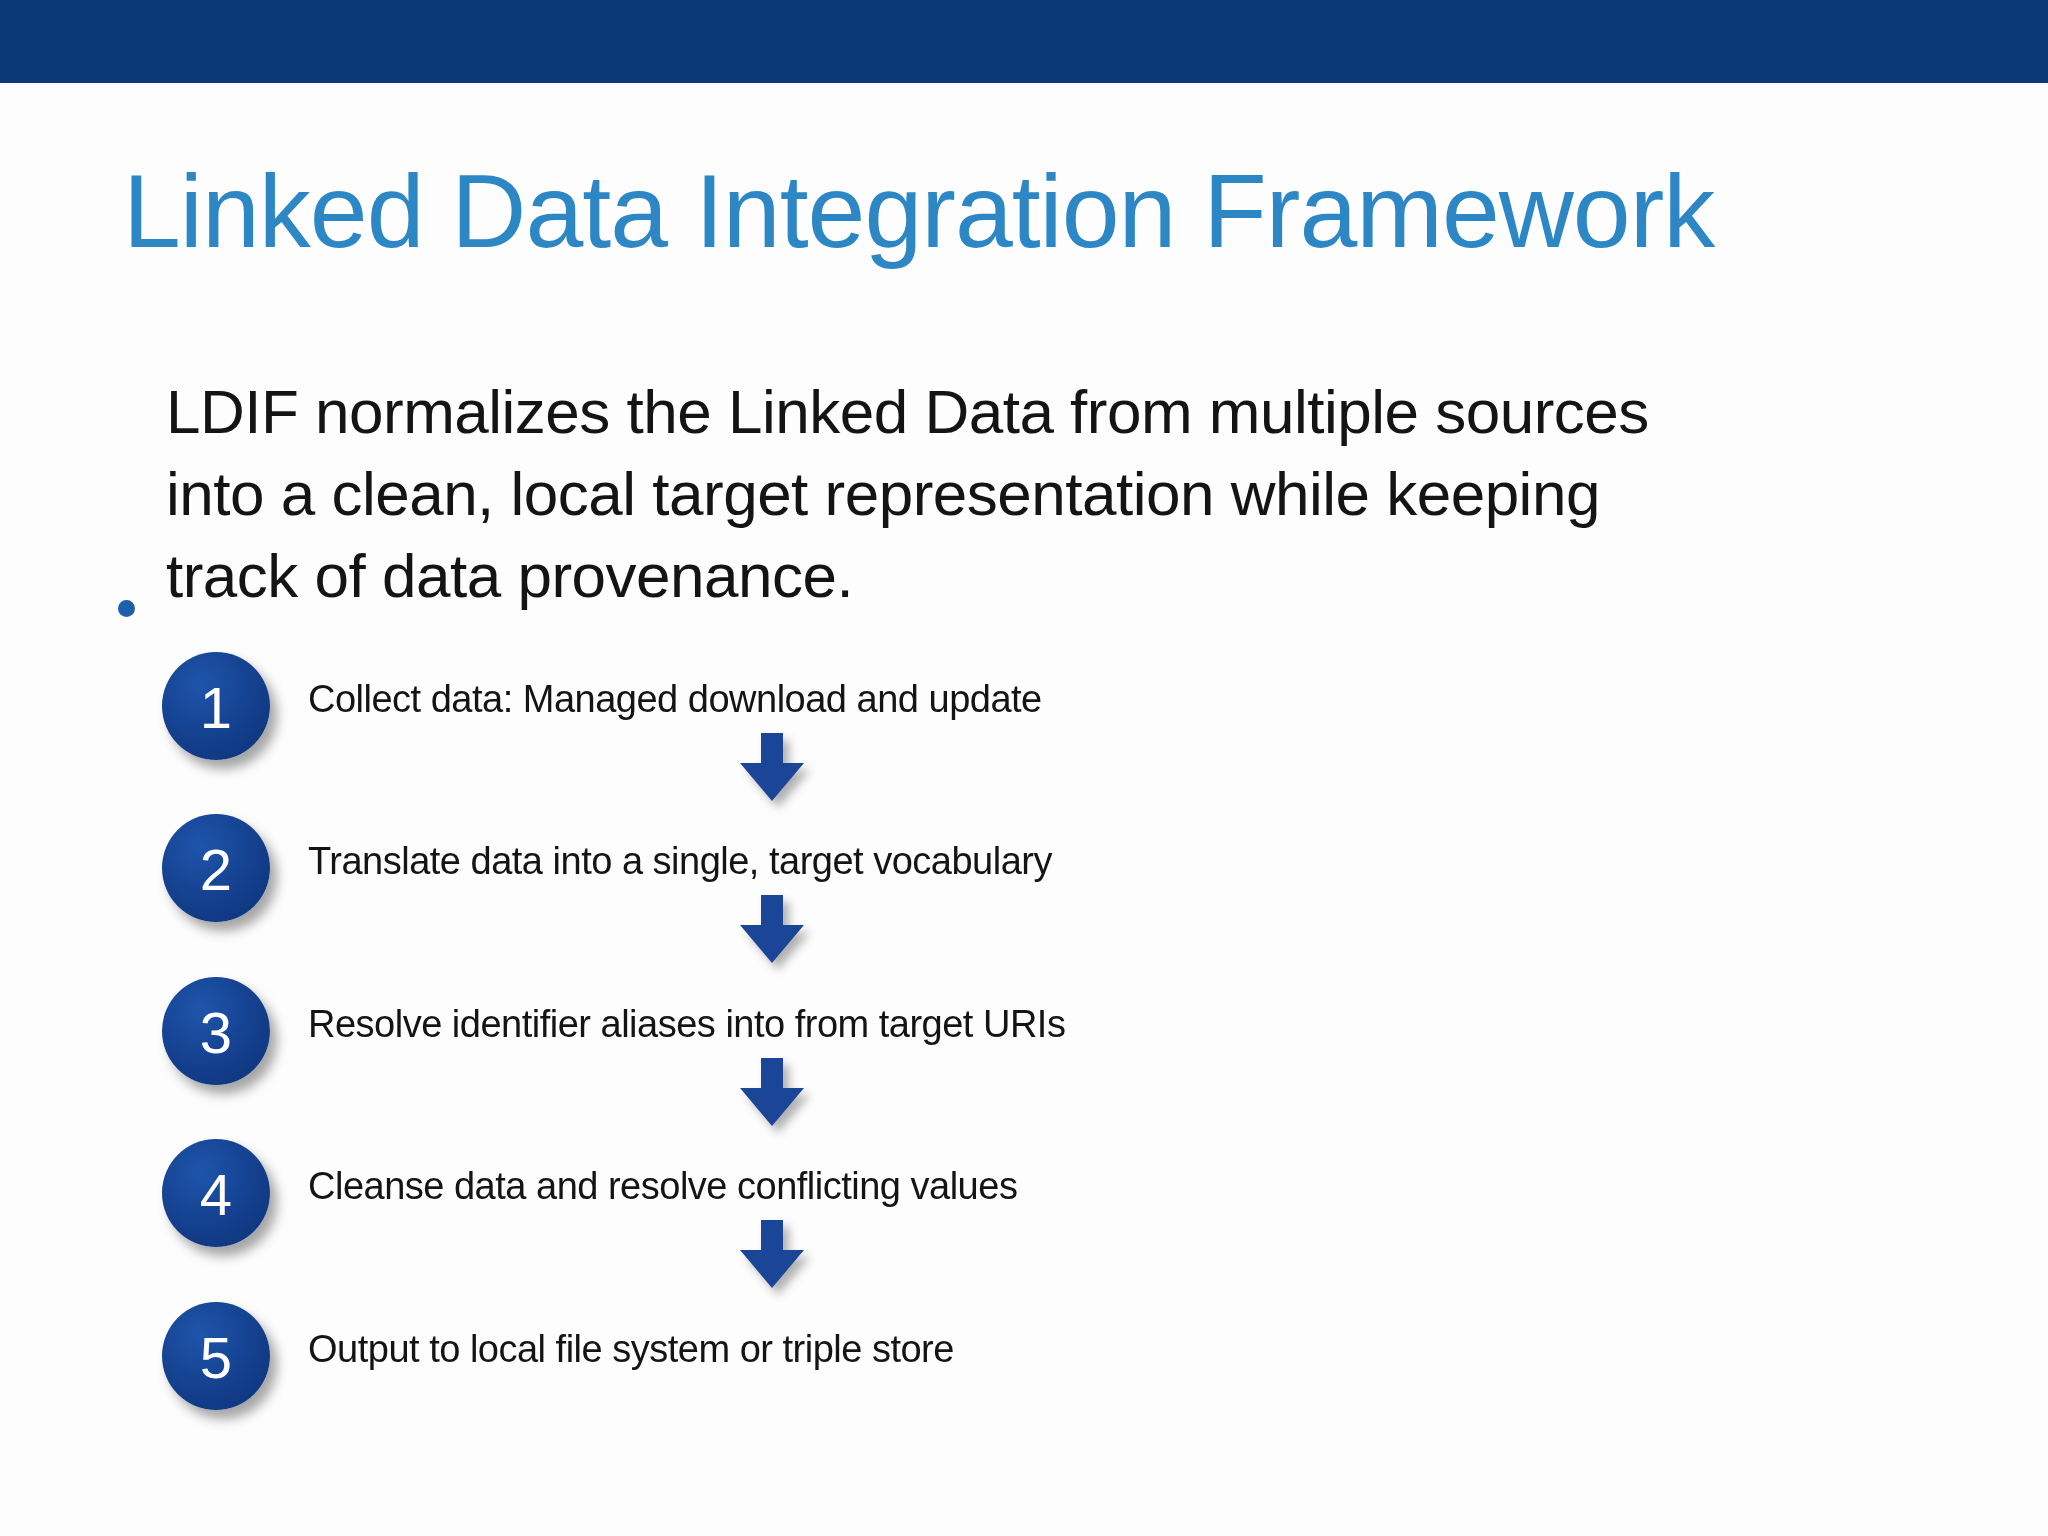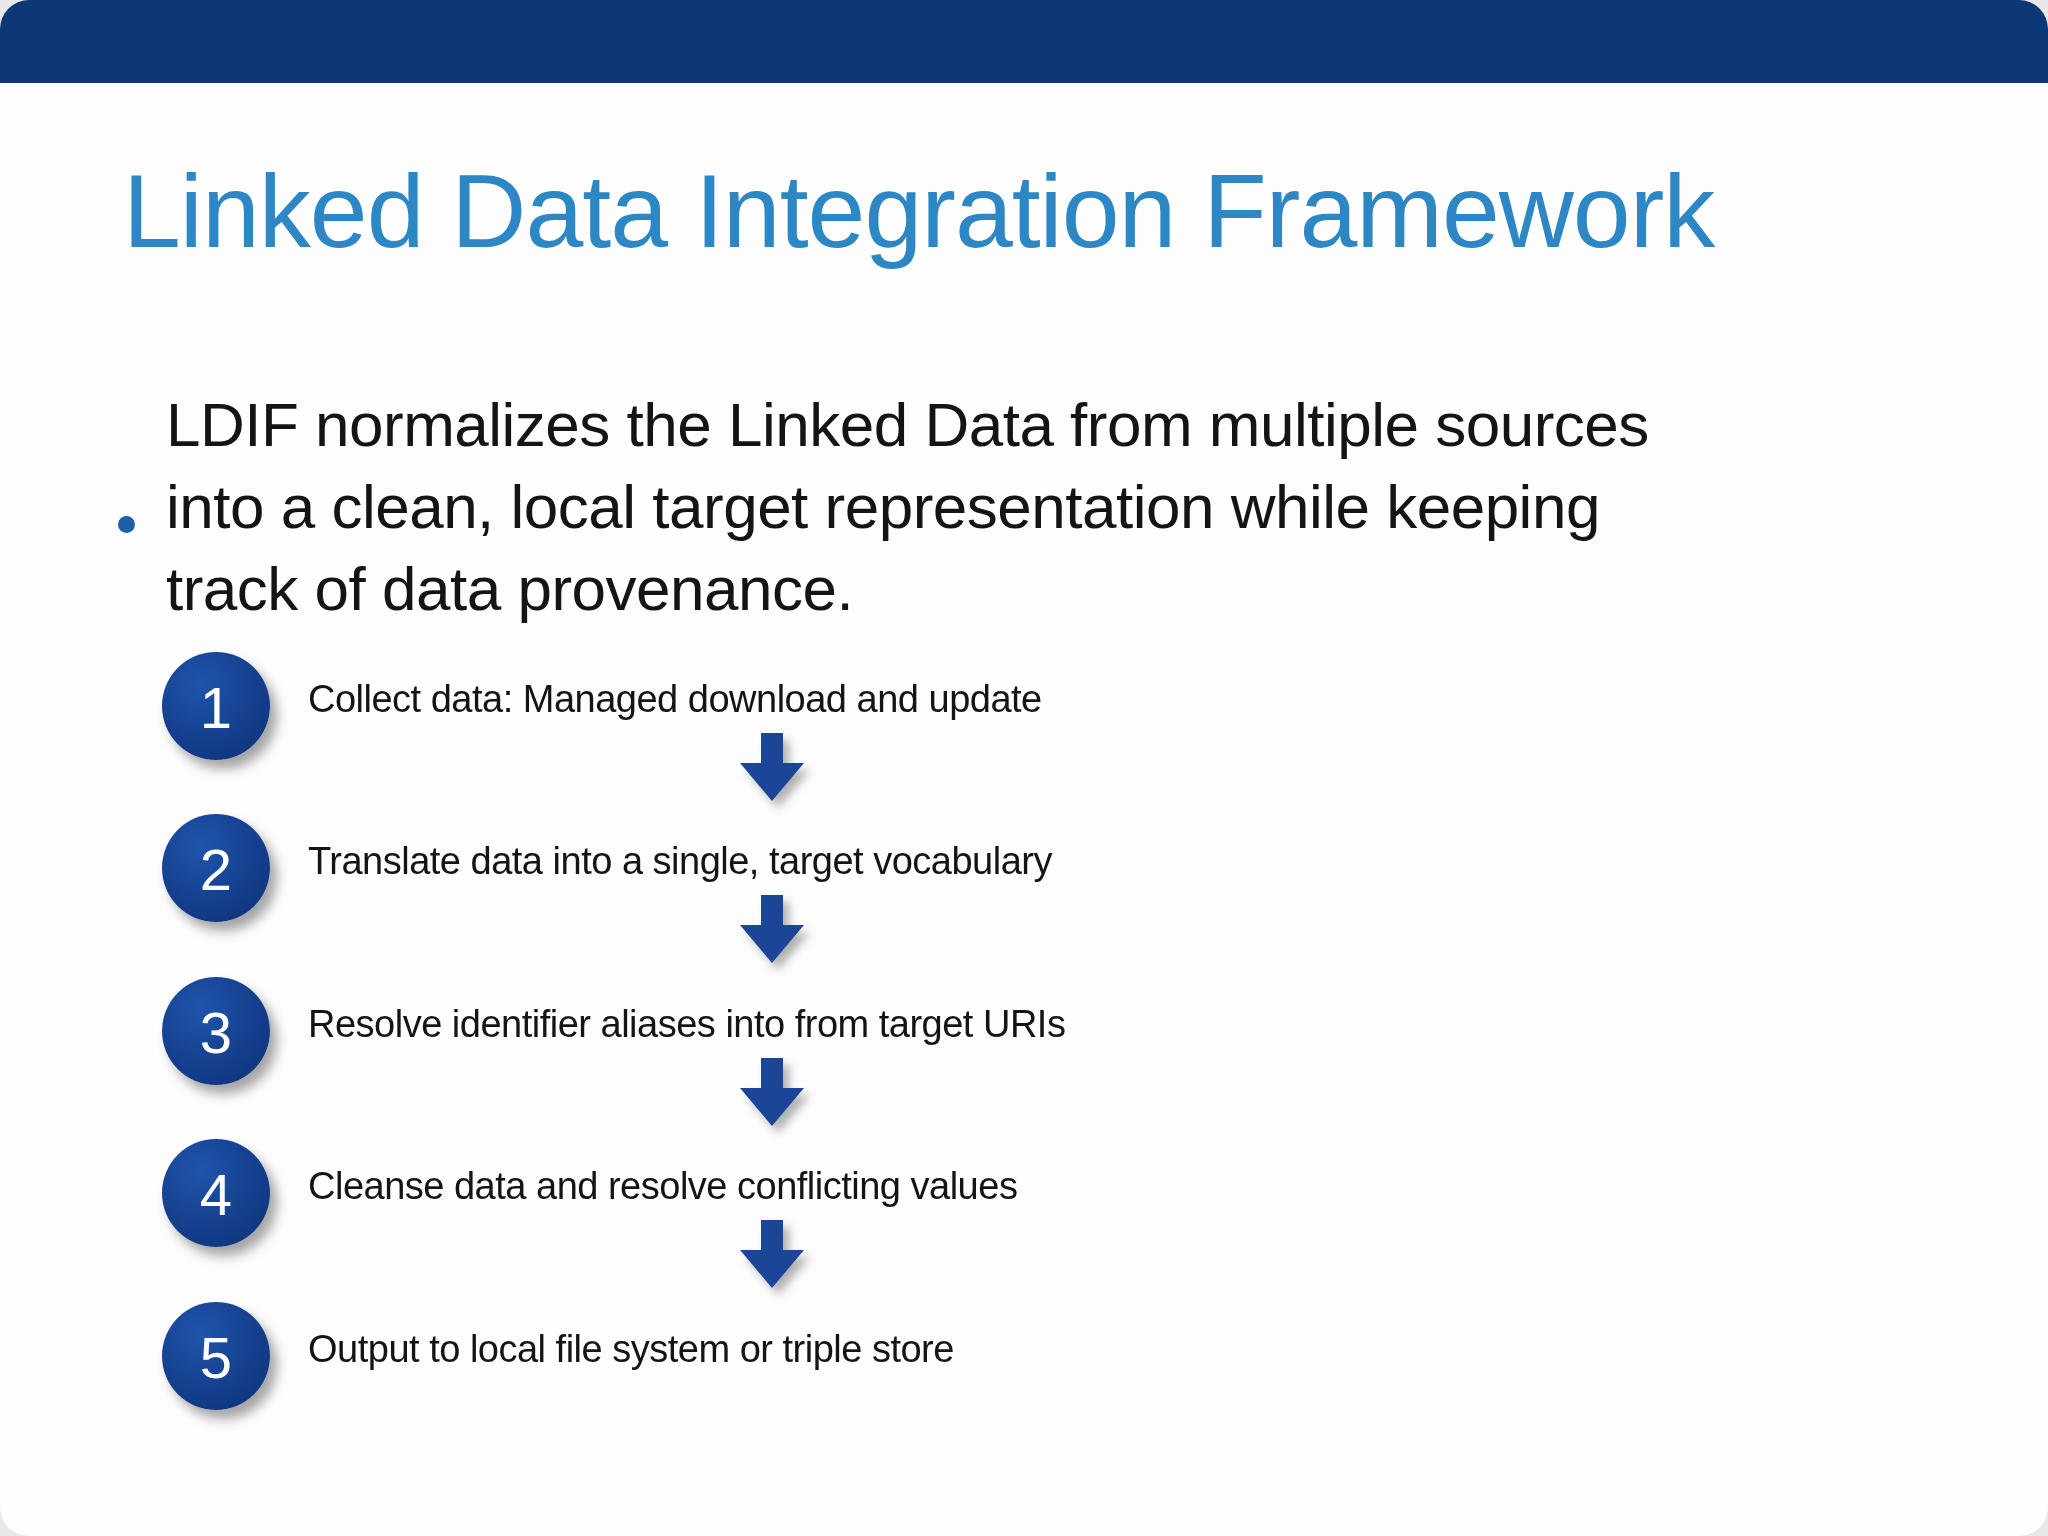--- a/index.html
+++ b/index.html
@@ -11,42 +11,41 @@
     --c-background:#fdfdfe;
   }
   *{margin:0;padding:0;box-sizing:border-box;}
   html,body{background:#e8e8e8;}
   body{font-family:"Liberation Sans","DejaVu Sans",sans-serif;}
   .slide{
     position:relative;
     width:2048px;height:1536px;
     background:var(--c-background);
     overflow:hidden;
-    border-radius:29px;
   }
   .top-bar{
     position:absolute;left:0;top:0;
     width:2048px;height:83px;
     background:var(--c-top_bar);
   }
   .slide-title{
     position:absolute;
     left:123px;top:152px;
     font-size:104px;
     line-height:1.15;
     font-weight:400;
     color:var(--c-title);
     letter-spacing:-1px;
     white-space:nowrap;
   }
   .bullet-block{
     position:absolute;
-    left:118px;top:384px;
+    left:118px;top:371px;
     display:flex;
-    align-items:center;
+    align-items:flex-end;
   }
   .bullet-dot{
     width:17px;height:17px;
     border-radius:50%;
     background:var(--c-bullet_dot);
     margin-top:34px;
     flex:0 0 auto;
   }
   .bullet-text{
     margin-left:31px;

